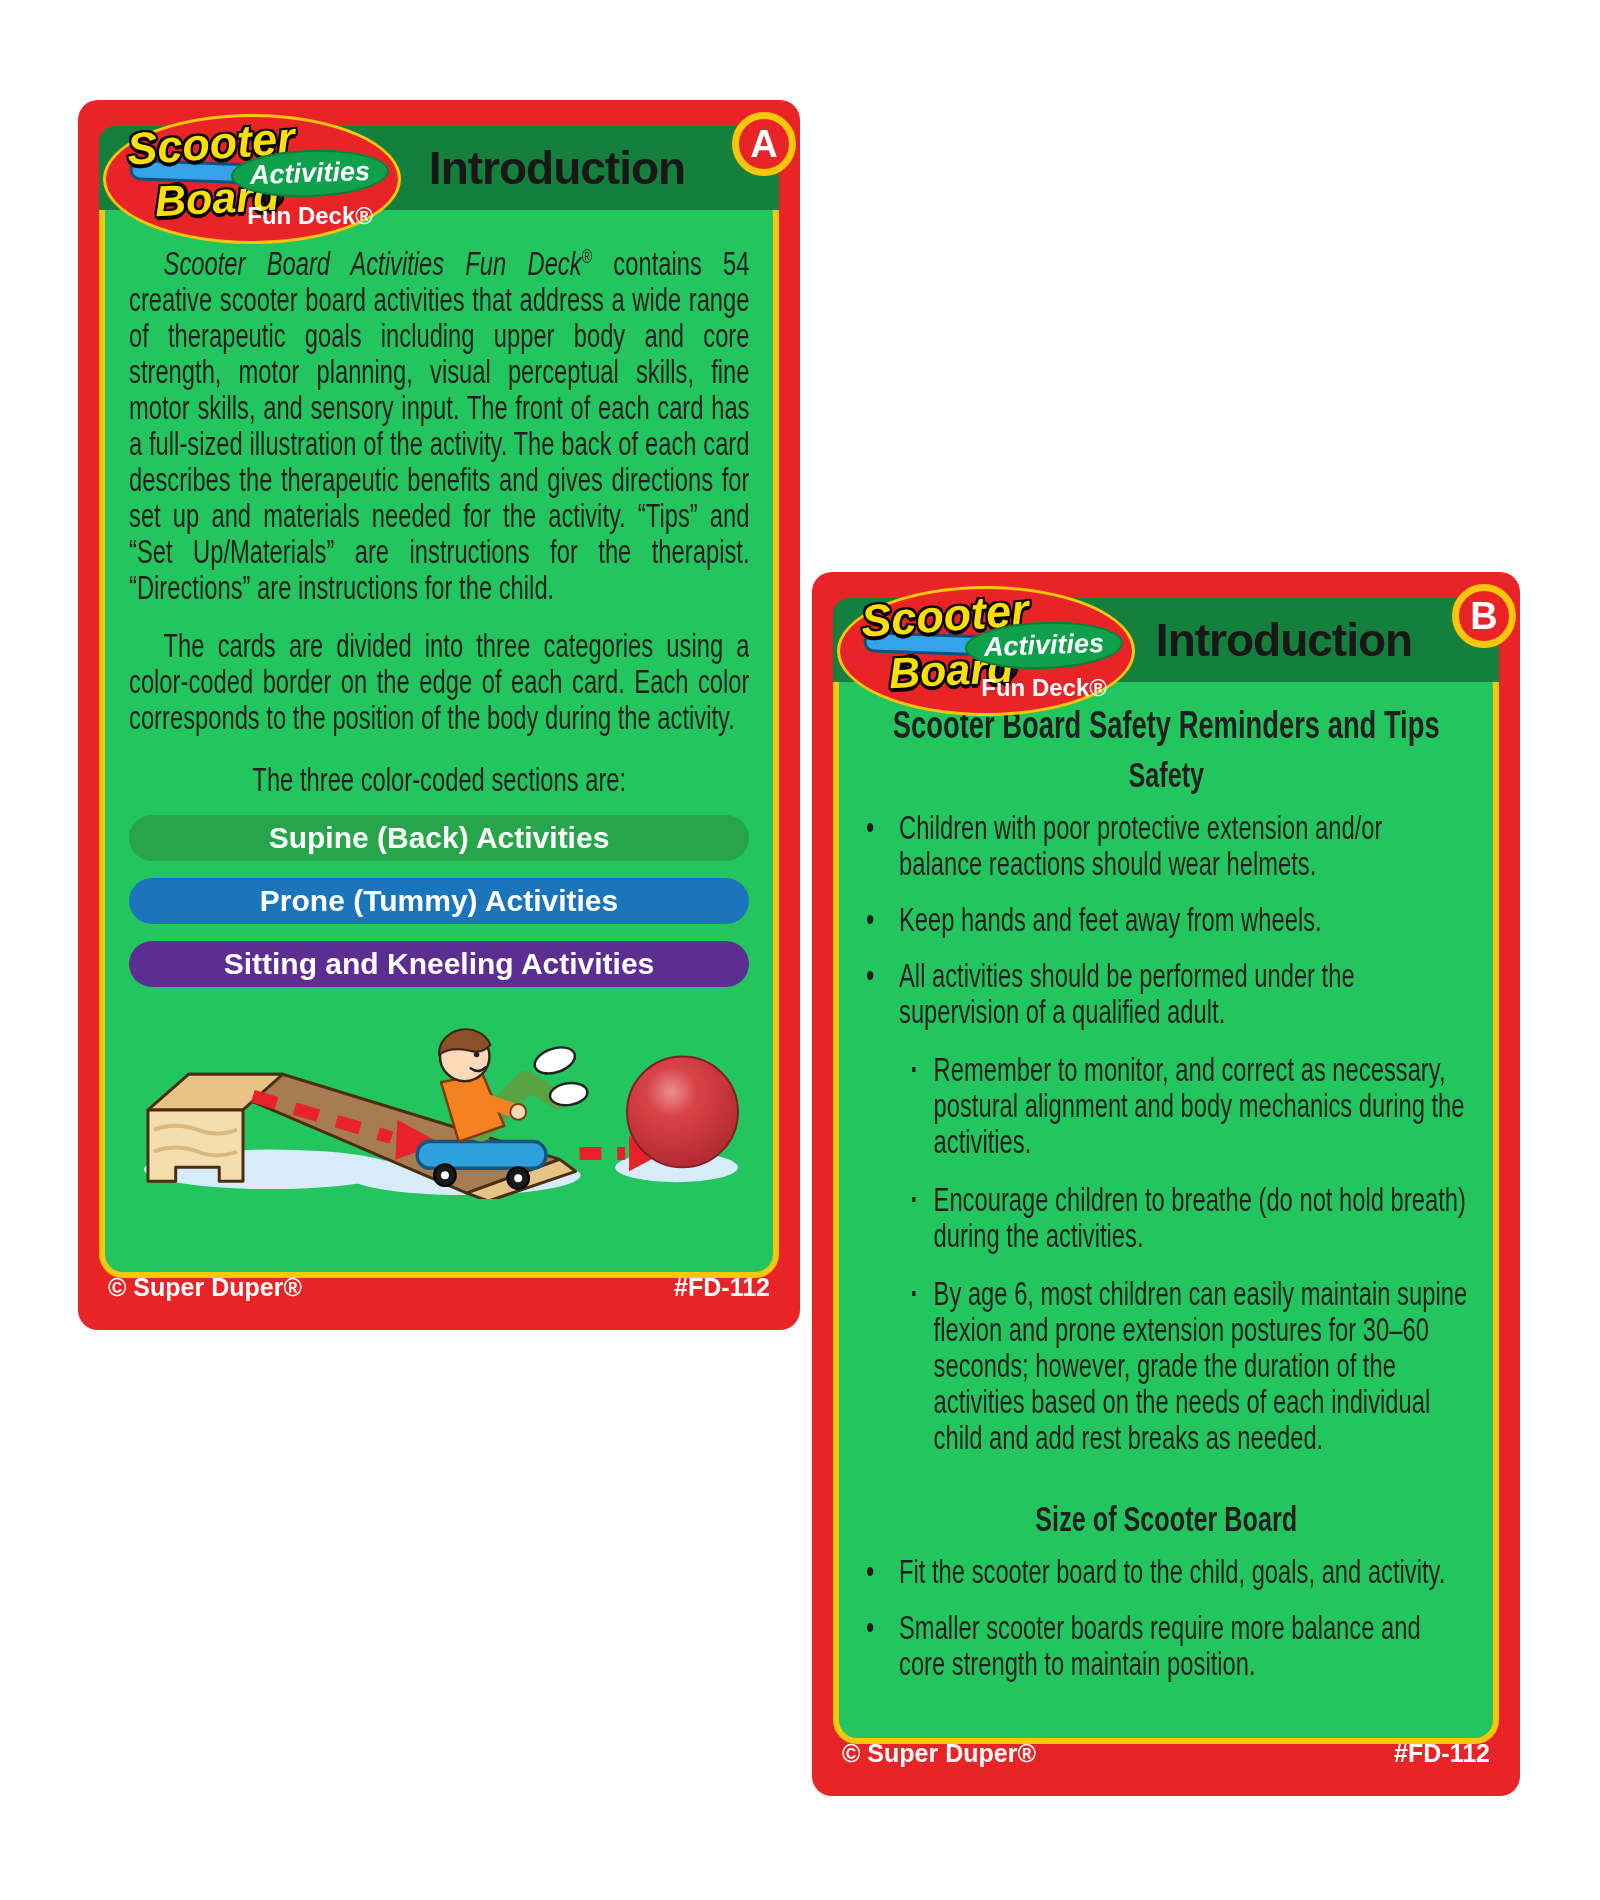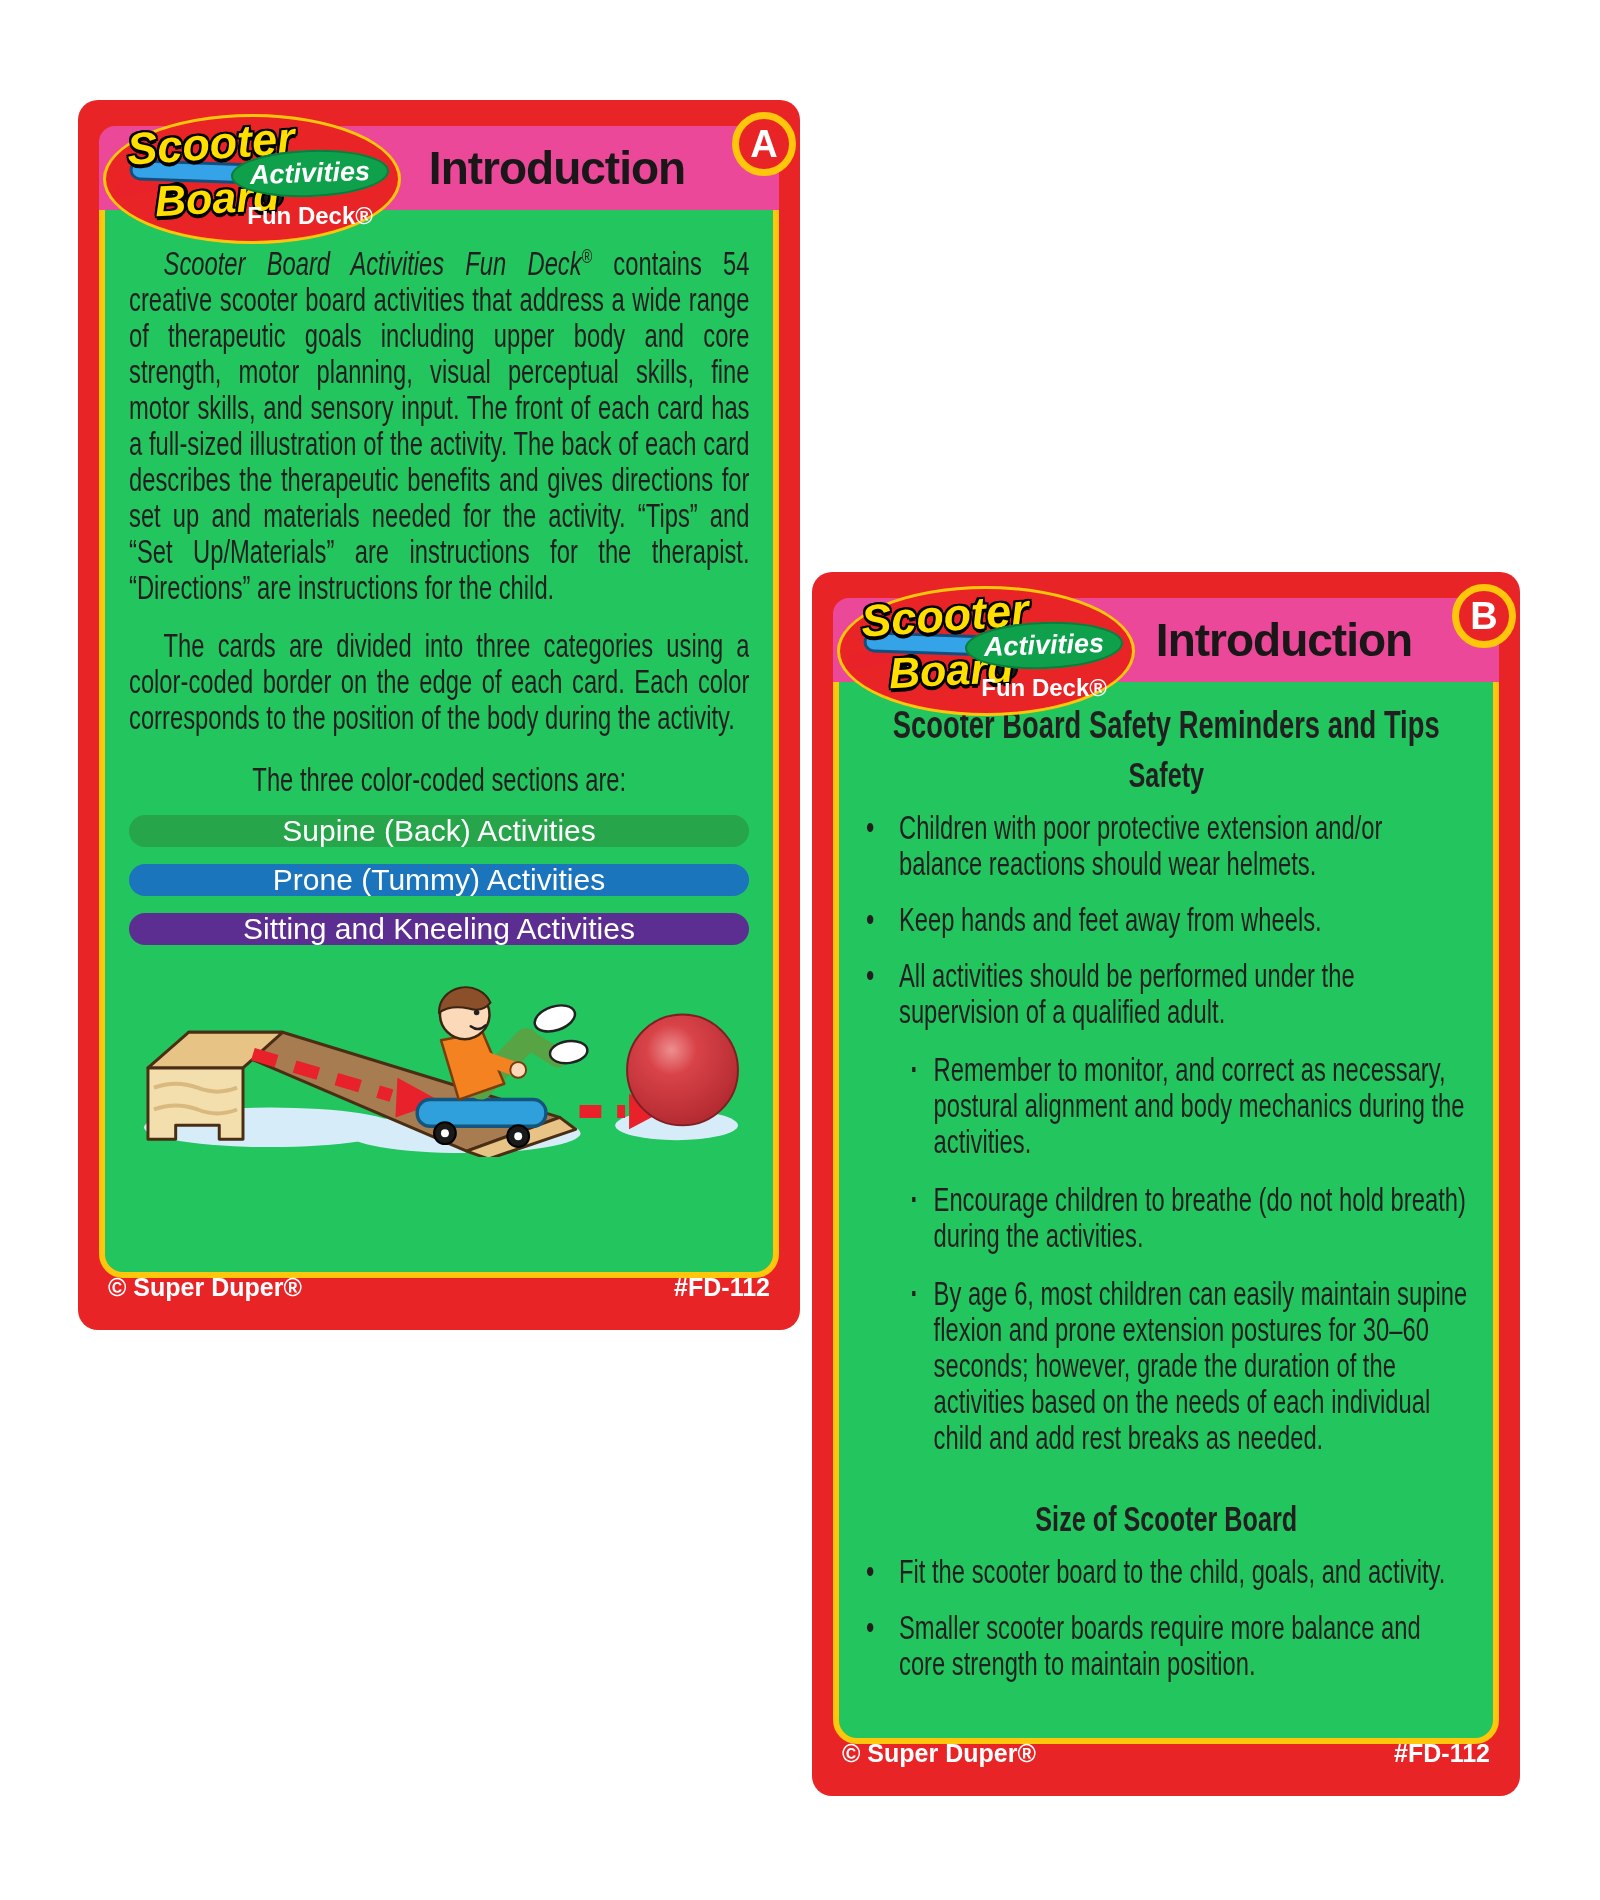--- a/index.html
+++ b/index.html
@@ -5,21 +5,21 @@
   html,body{margin:0;padding:0;background:#ffffff;}
   .canvas{position:relative;width:1600px;height:1900px;background:#ffffff;overflow:hidden;
           font-family:"Liberation Sans",sans-serif;color:#231F20;}
 
   
   .card{position:absolute;background:#E92427;border-radius:20px;}
   #card-a{left:78px;top:100px;width:722px;height:1230px;}
   #card-b{left:812px;top:572px;width:708px;height:1224px;}
 
   .inner{position:absolute;left:21px;right:21px;top:26px;bottom:52px;}
-  .band{position:absolute;left:0;right:0;top:0;height:84px;background:#ec4899;
+  .band{position:absolute;left:0;right:0;top:0;height:84px;background:#15803d;
         border-radius:16px 16px 0 0;}
   .panel{position:absolute;left:0;right:0;top:84px;bottom:0;background:#22c55e;
          border:6px solid #FFC60B;border-top:none;border-radius:0 0 24px 24px;}
   .content{position:absolute;left:24px;right:24px;top:0;bottom:4px;overflow:hidden;}
 
   .card-title{position:absolute;left:300px;right:64px;top:0;height:84px;display:flex;
               align-items:center;justify-content:center;font-size:46px;font-weight:bold;
               color:#1A1718;letter-spacing:-1px;}
 
   .badge{position:absolute;top:12px;right:4px;width:50px;height:50px;background:#E92427;
@@ -49,22 +49,22 @@
   .squeeze{width:139%;transform:scaleX(0.72);transform-origin:0 0;}
 
   
   .para{font-size:33px;line-height:36px;text-align:justify;text-indent:48px;margin:0;}
   .para i{font-style:italic;}
   .p1{margin-top:36px;}
   .p2{margin-top:22px;}
   .sections-line{margin-top:26px;text-align:center;font-size:33px;line-height:36px;}
   sup{font-size:60%;vertical-align:super;line-height:0;}
 
-  .bar{height:32px;border-radius:24px;display:flex;align-items:center;justify-content:center;
-       color:#fff;font-weight:normal;font-size:30px;margin-top:17px;}
+  .bar{height:46px;border-radius:24px;display:flex;align-items:center;justify-content:center;
+       color:#fff;font-weight:bold;font-size:30px;margin-top:17px;}
   .bar:first-of-type{margin-top:13px;}
   .bar-green{background:#27A54B;}
   .bar-blue{background:#1B75BC;}
   .bar-purple{background:#5D2E91;}
 
   .illus{display:block;margin:16px auto 0;}
 
   
   .b-heading{margin-top:22px;text-align:center;font-size:38px;font-weight:bold;line-height:42px;}
   .b-sub{margin-top:10px;text-align:center;font-size:35px;font-weight:bold;line-height:38px;}

